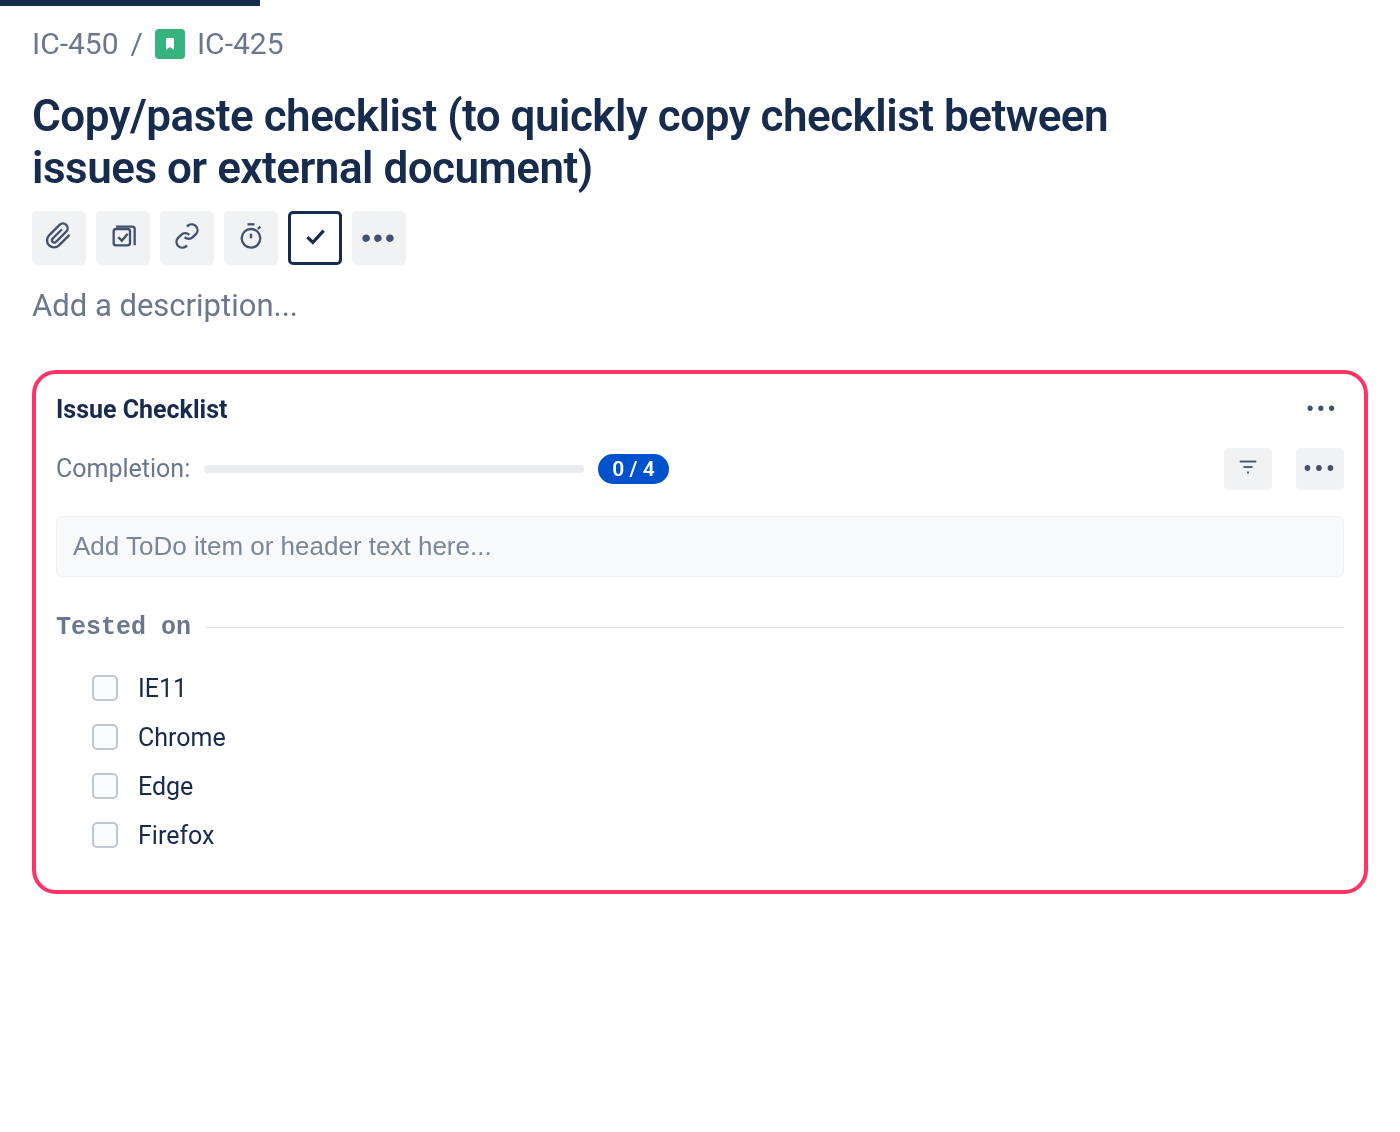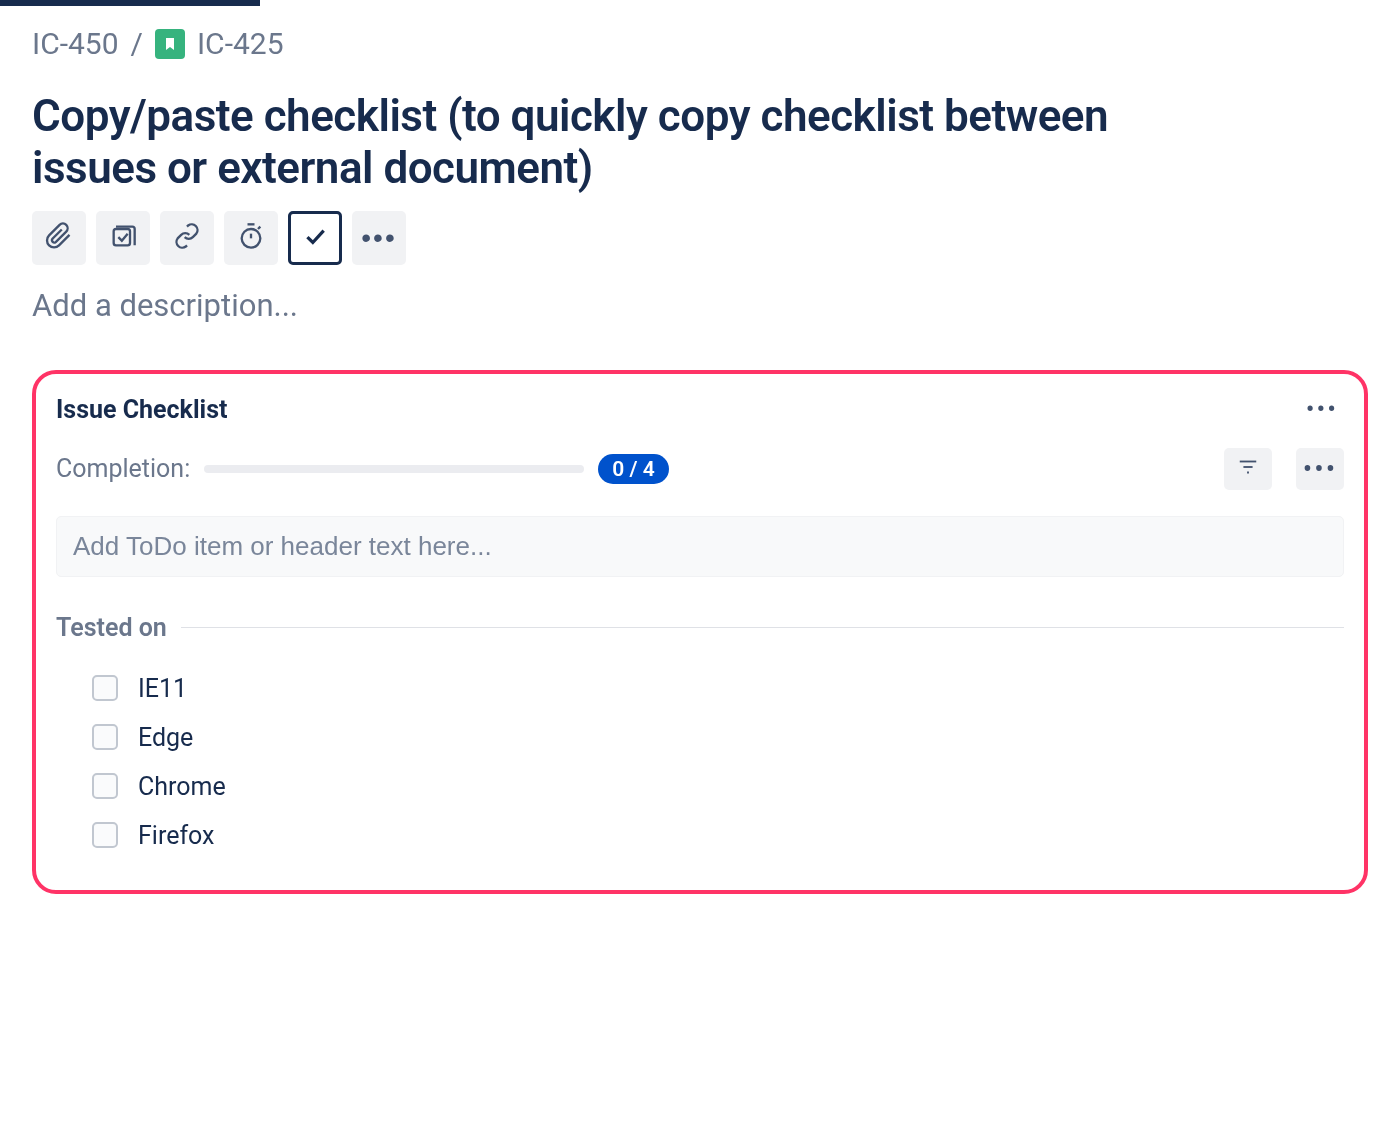--- a/index.html
+++ b/index.html
@@ -152,20 +152,21 @@
   .group-header {
     display: flex;
     align-items: center;
     gap: 14px;
     margin-bottom: 22px;
   }
   .group-label {
     font-size: 25px;
     font-weight: 600;
     color: #6B778C;
+    font-family: Liberation Mono, monospace;
   }
   .group-line {
     flex: 1;
     height: 1px;
     background: #DFE1E6;
   }
   .check-item {
     display: flex;
     align-items: center;
     gap: 20px;
@@ -294,25 +295,25 @@
       <span class="group-label">Tested on</span>
       <div class="group-line"></div>
     </div>
 
     <div class="check-item">
       <span class="checkbox"></span>
       <span>IE11</span>
     </div>
     <div class="check-item">
       <span class="checkbox"></span>
-      <span>Edge</span>
+      <span>Chrome</span>
     </div>
     <div class="check-item">
       <span class="checkbox"></span>
-      <span>Chrome</span>
+      <span>Edge</span>
     </div>
     <div class="check-item">
       <span class="checkbox"></span>
       <span>Firefox</span>
     </div>
 
   </div>
 
 </div>
 

